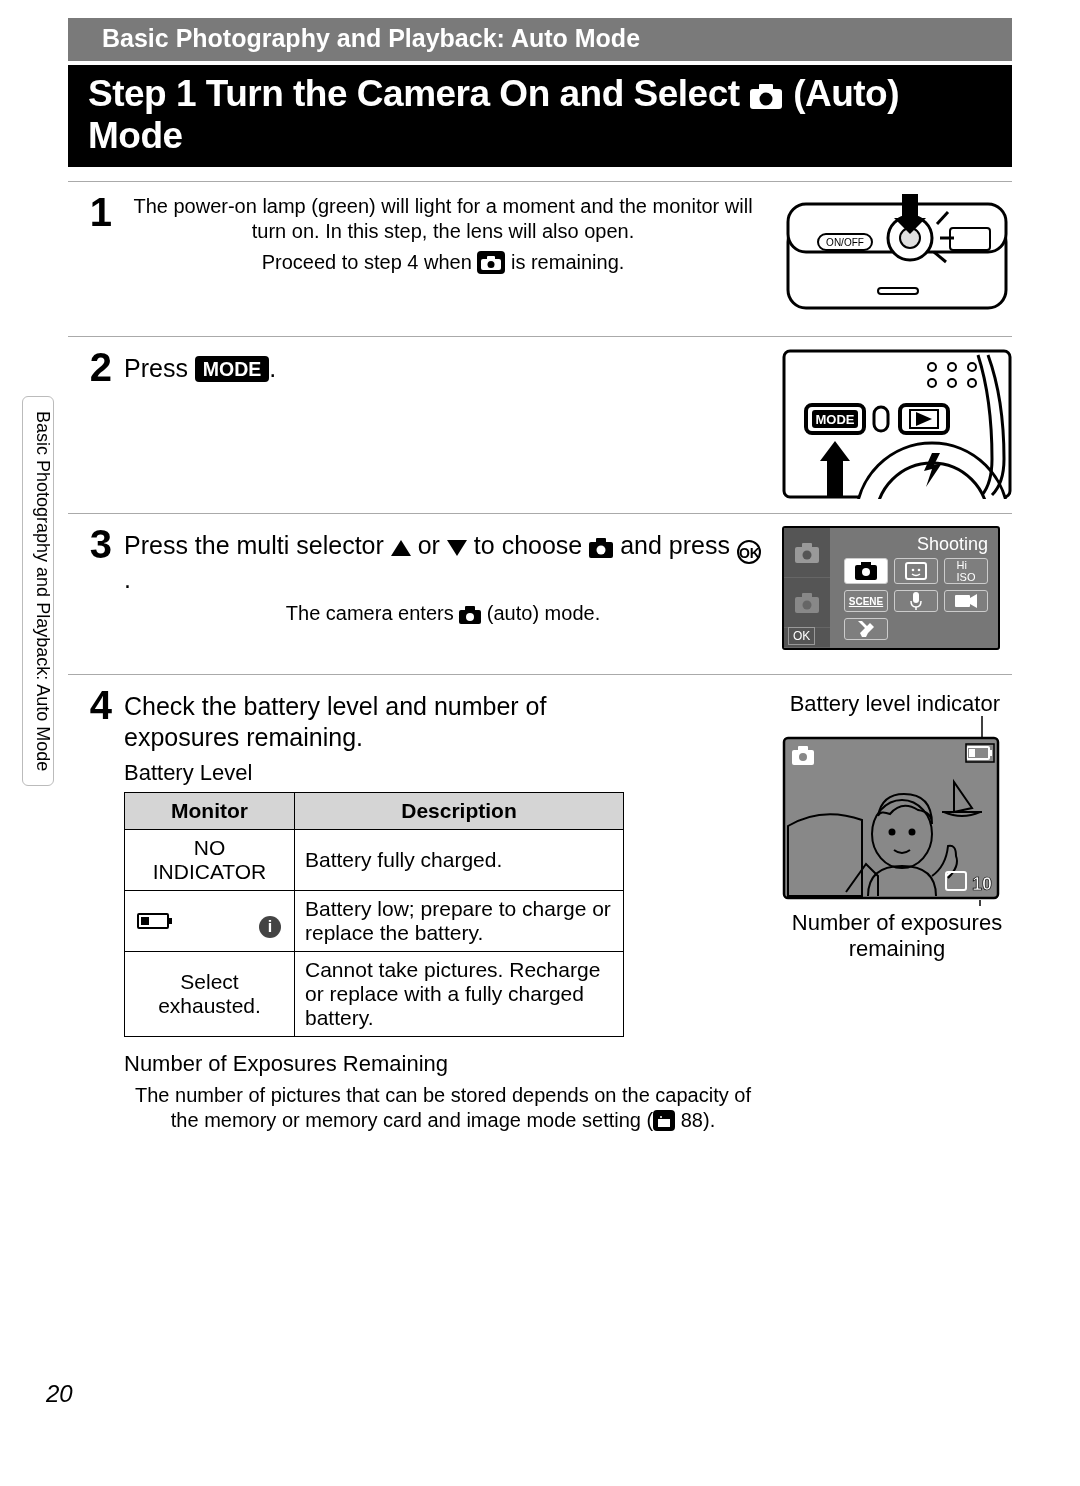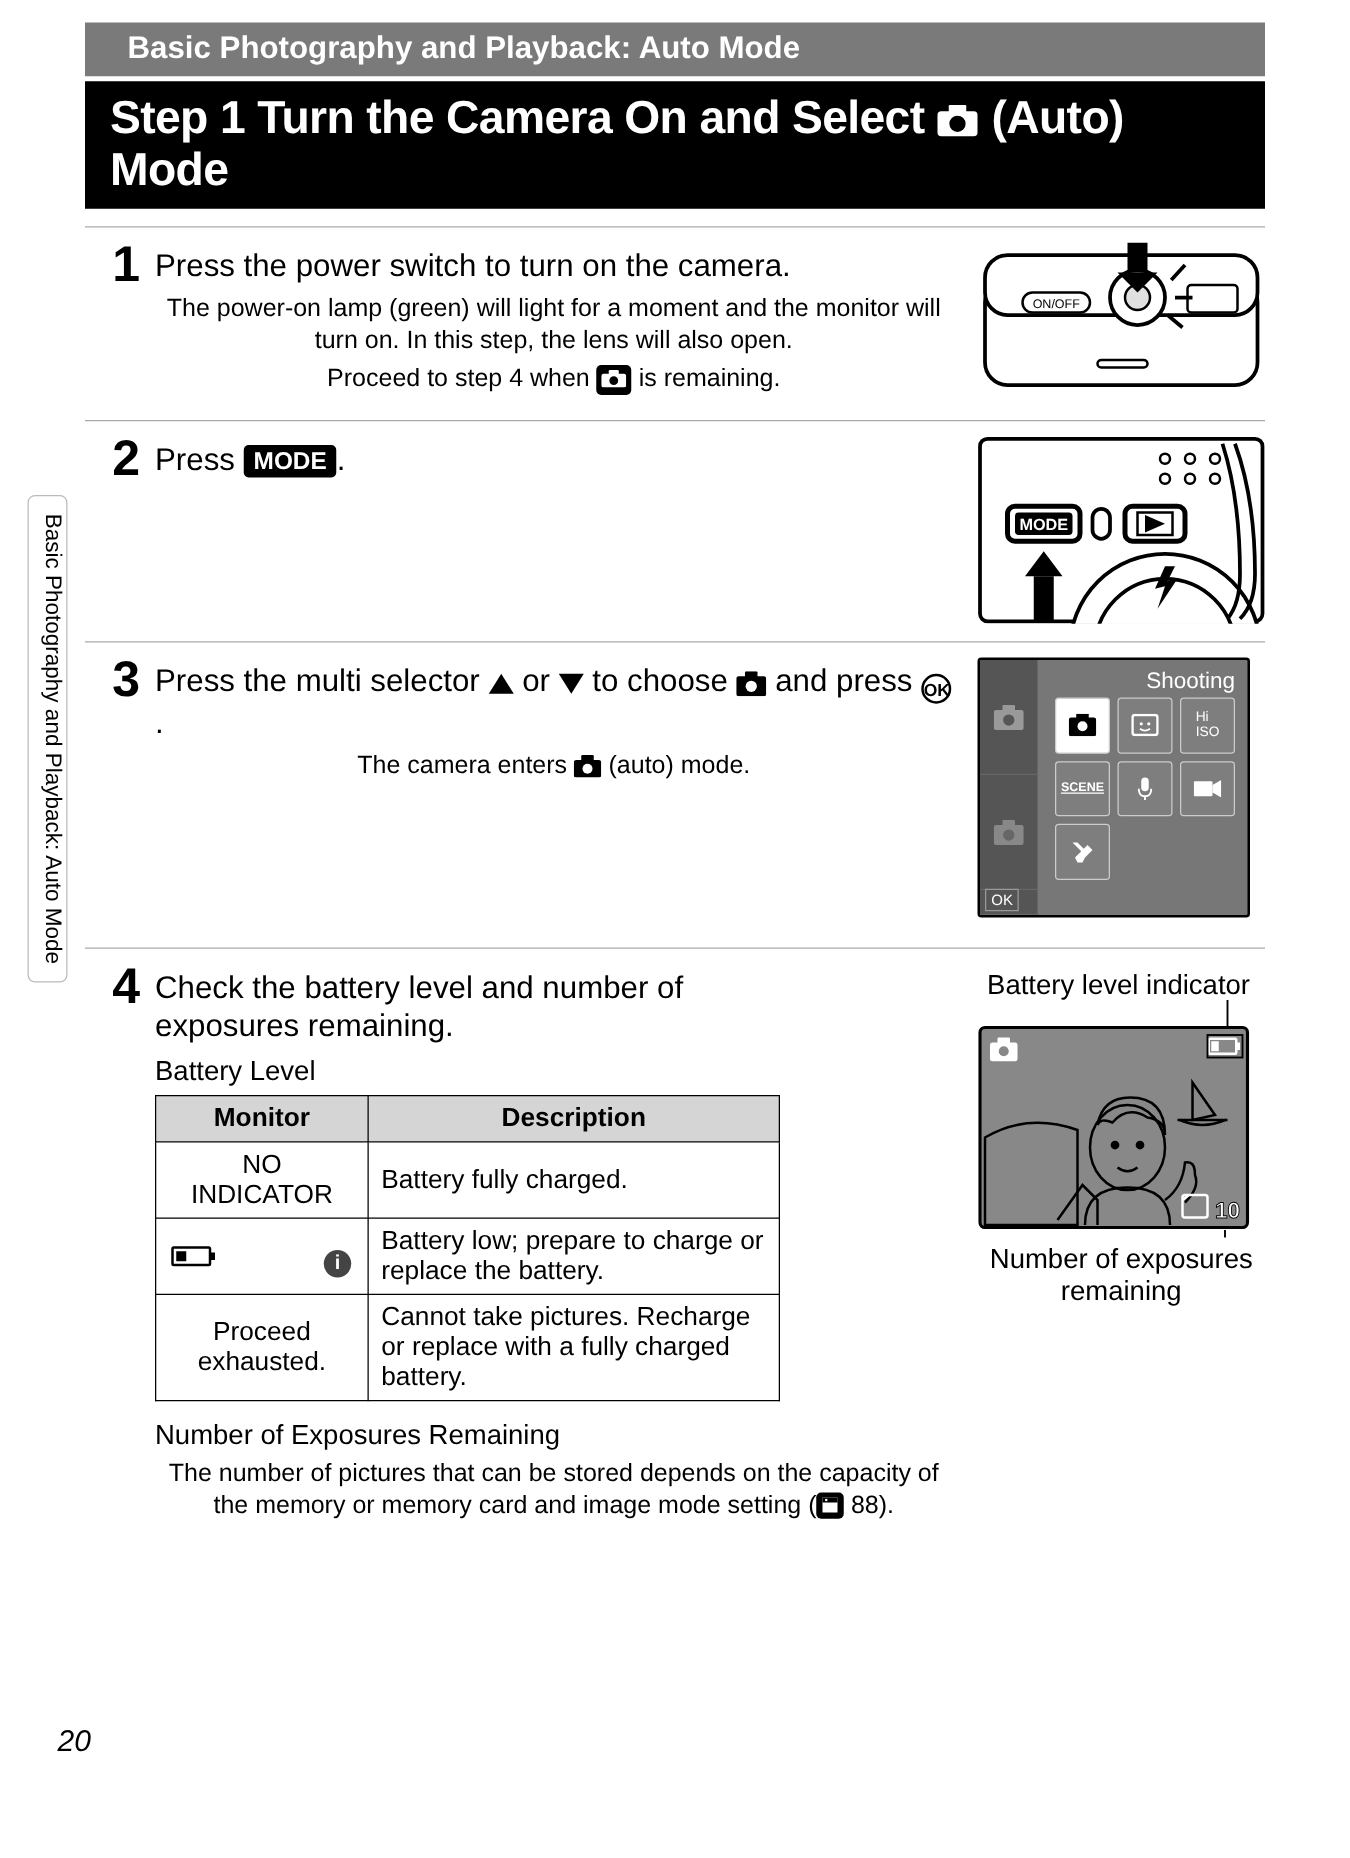--- a/index.html
+++ b/index.html
@@ -173,21 +173,21 @@
     position: absolute;
     left: 46px;
     bottom: 96px;
     font-style: italic;
     font-size: 24px;
   }
   svg { display: block; }
 
   
   .mode-screen {
-    width: 218px; height: 208px;
+    width: 218px; height: 124px;
     border: 2px solid #000;
     background: #777;
     position: relative;
     border-radius: 3px;
   }
   .mode-screen .left-col {
     position:absolute; left:0; top:0; bottom:0; width:46px;
     background:#555;
     display:flex; flex-direction:column;
   }
@@ -229,21 +229,20 @@
   </div>
 
 
   <div class="side-tab">Basic Photography and Playback: Auto Mode</div>
 
   <div class="step-sep"></div>
 
   <div class="step">
     <div class="step-num">1</div>
     <div class="step-body">
-      <div class="step-title">Press the power switch to turn on the camera.</div>
       <div class="step-desc">The power-on lamp (green) will light for a moment and the monitor will turn on. In this step, the lens will also open.</div>
       <div class="step-desc">
         <span>Proceed to step 4 when </span>
         <span class="inline-black-badge" style="padding:2px 4px;">
           <svg width="20" height="14" viewBox="0 0 20 14" style="display:inline-block; vertical-align:-2px;">
             <rect x="0" y="3" width="20" height="11" rx="2" fill="#fff"></rect>
             <rect x="6" y="0" width="8" height="4" rx="1" fill="#fff"></rect>
             <circle cx="10" cy="8.5" r="3.5" fill="#000"></circle>
           </svg>
         </span>
@@ -459,21 +458,21 @@
             <svg width="40" height="22" viewBox="0 0 40 22">
               <rect x="3" y="4" width="30" height="14" rx="1" fill="none" stroke="#000" stroke-width="2"></rect>
               <rect x="33" y="8" width="4" height="6" fill="#000"></rect>
               <rect x="6" y="7" width="8" height="8" fill="#000"></rect>
             </svg>
           </td>
           <td>Battery low; prepare to charge or replace the battery.</td>
         </tr>
         <tr>
           <td class="mon">
-            <div>Proceed exhausted.</div>
+            <div>Select exhausted.</div>
           </td>
           <td>Cannot take pictures. Recharge or replace with a fully charged battery.</td>
         </tr>
       </tbody>
           </table>
       </div>
 
       <div class="sub-h" style="margin-top:14px;">Number of Exposures Remaining</div>
       <div class="step-desc" style="max-width:760px;">
         <span>The number of pictures that can be stored depends on the capacity of the memory or memory card and image mode setting (</span><span class="inline-black-badge" style="padding:1px 4px;">

